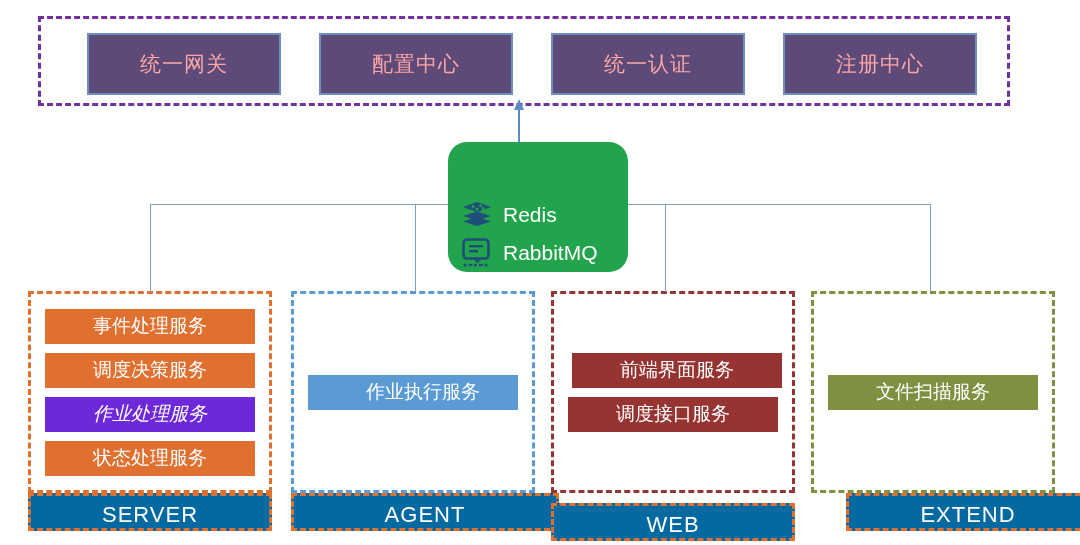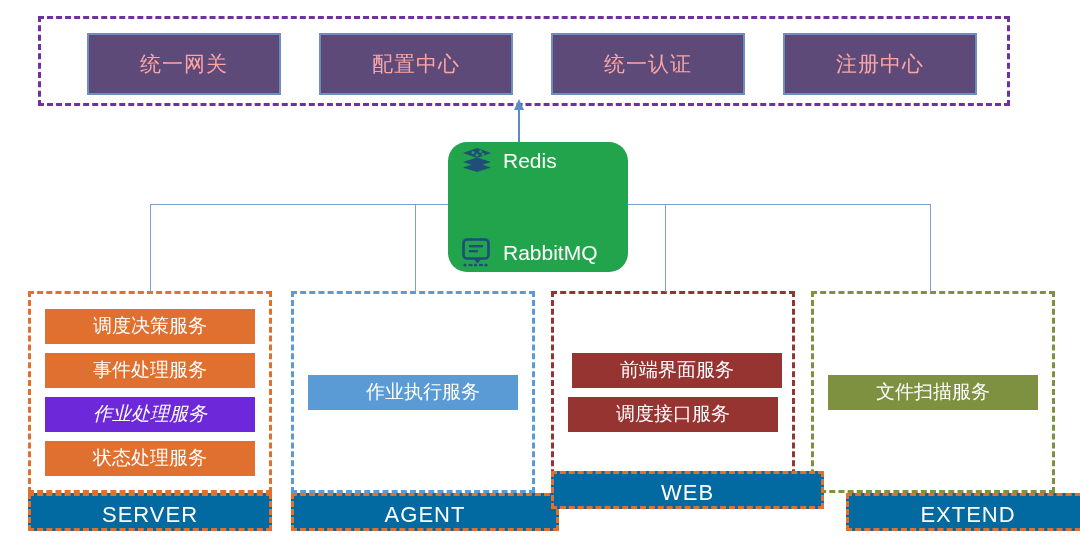--- a/index.html
+++ b/index.html
@@ -49,21 +49,21 @@
     position: absolute;
     left: 448px;
     top: 142px;
     width: 180px;
     height: 130px;
     background: #22a44c;
     border-radius: 19px;
     box-sizing: border-box;
     display: flex;
     flex-direction: column;
-    justify-content: space-between;
+    justify-content: flex-end;
     padding-left: 12px;
     z-index: 5;
   }
   .mid-row {
     display: flex;
     align-items: center;
     height: 38px;
   }
   .mid-icon {
     width: 34px;
@@ -227,24 +227,24 @@
       </span>
       <span class="mid-label">RabbitMQ</span>
     </div>
 
 
   </div>
 
   <div class="group" style="left:28px; top:291px; width:244px; height:202px; border-color:#e07030;">
     <div class="group-inner">
       <div class="svc" style="background:#e07030;">
+        <span>事件处理服务</span>
+      </div>
+      <div class="svc" style="background:#e07030;">
         <span>调度决策服务</span>
-      </div>
-      <div class="svc" style="background:#e07030;">
-        <span>事件处理服务</span>
       </div>
       <div class="svc" style="background:#6d28d9;font-style:italic;">
         <span>作业处理服务</span>
       </div>
       <div class="svc" style="background:#e07030;">
         <span>状态处理服务</span>
       </div>
     </div>
   </div>
   <div class="group-label" style="left:28px; top:493px; width:244px;">
@@ -265,21 +265,21 @@
   <div class="group" style="left:551px; top:291px; width:244px; height:202px; border-color:#963432;">
     <div class="group-inner">
       <div class="svc" style="background:#963432;margin-left:8px;">
         <span>前端界面服务</span>
       </div>
       <div class="svc" style="background:#963432;">
         <span>调度接口服务</span>
       </div>
     </div>
   </div>
-  <div class="group-label" style="left:551px; top:471px; width:273px;">
+  <div class="group-label" style="left:551px; top:503px; width:244px;">
     <span>WEB</span>
   </div>
 
   <div class="group" style="left:811px; top:291px; width:244px; height:202px; border-color:#7d9140;">
     <div class="group-inner">
       <div class="svc" style="background:#7d9140;">
         <span>文件扫描服务</span>
       </div>
     </div>
   </div>

